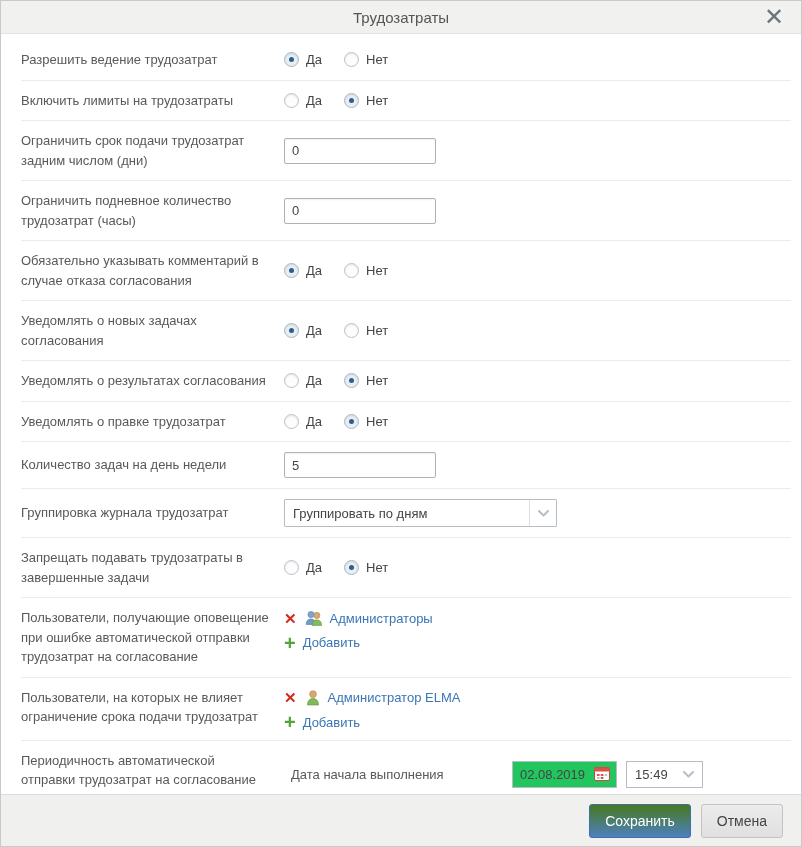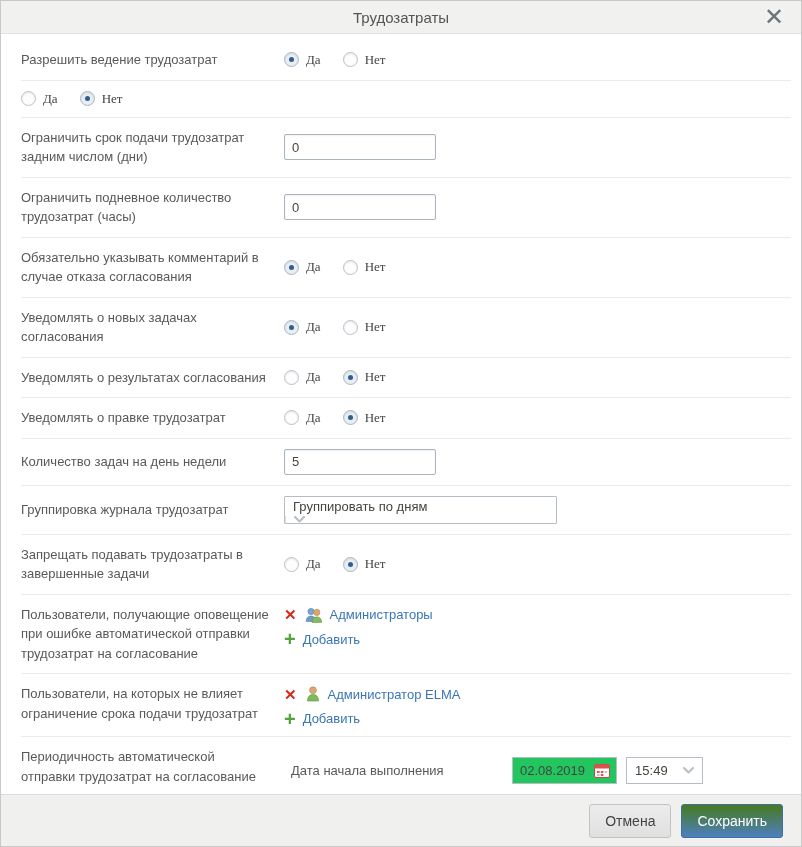--- a/index.html
+++ b/index.html
@@ -36,21 +36,21 @@
     padding:10px 0;
   }
   .form-row.align-top { align-items:flex-start; }
   .row-label {
     flex:none; width:263px; padding-right:14px;
     font-size:13px; color:#595959; line-height:1.5;
   }
   .row-control { flex:1; min-width:0; }
 
   
-  .radio-group { display:flex; align-items:flex-end;font-family:Liberation Serif, serif; }
+  .radio-group { display:flex; align-items:flex-end; }
   .radio-opt { display:inline-flex; align-items:center; margin-right:22px; cursor:pointer; }
   .radio-circle {
     width:15px; height:15px; border-radius:50%;
     background:#fdfdfd; border:1px solid #b9c2ca;
     box-shadow: inset 0 1px 2px rgba(0,0,0,0.10);
     margin-right:7px; position:relative; flex:none;
   }
   .radio-circle.checked { background:#e9eef3; border-color:#aab7c1; }
   .radio-circle.checked::after {
     content:""; position:absolute; width:5px; height:5px;
@@ -67,21 +67,21 @@
     box-shadow: inset 0 1px 2px rgba(0,0,0,0.06);
     outline:none;
   }
 
   
   .select-box {
     display:inline-flex; align-items:stretch;
     border:1px solid #b6bdc4; border-radius:1px; background:#fff;
     height:28px; cursor:pointer;
   }
-  .select-box.w-grouping { width:273px;flex-direction:column; }
+  .select-box.w-grouping { width:273px; }
   .select-value {
     flex:1; display:flex; align-items:center;
     padding:0 8px; font-size:13px; color:#444; overflow:hidden; white-space:nowrap;
   }
   .select-chevron {
     flex:none; width:27px; border-left:1px solid #dcdfe2;
     display:flex; align-items:center; justify-content:center;
   }
 
   
@@ -182,20 +182,21 @@
           <span class="radio-text">Да</span>
         </span>
         <span class="radio-opt">
           <span class="radio-circle"></span>
           <span class="radio-text">Нет</span>
         </span>
       </div>
     </div>
 
     <div class="form-row">
+      <div class="row-label">Включить лимиты на трудозатраты</div>
       <div class="row-control radio-group">
         <span class="radio-opt">
           <span class="radio-circle"></span>
           <span class="radio-text">Да</span>
         </span>
         <span class="radio-opt">
           <span class="radio-circle checked"></span>
           <span class="radio-text">Нет</span>
         </span>
       </div>
@@ -367,17 +368,17 @@
             </span>
           </span>
         </div>
 
       </div>
     </div>
 
   </div>
 
   <div class="dlg-footer">
+    <button class="btn btn-primary">Сохранить</button>
     <button class="btn btn-default">Отмена</button>
-    <button class="btn btn-primary">Сохранить</button>
   </div>
 
 </div>
 
 </body></html>

